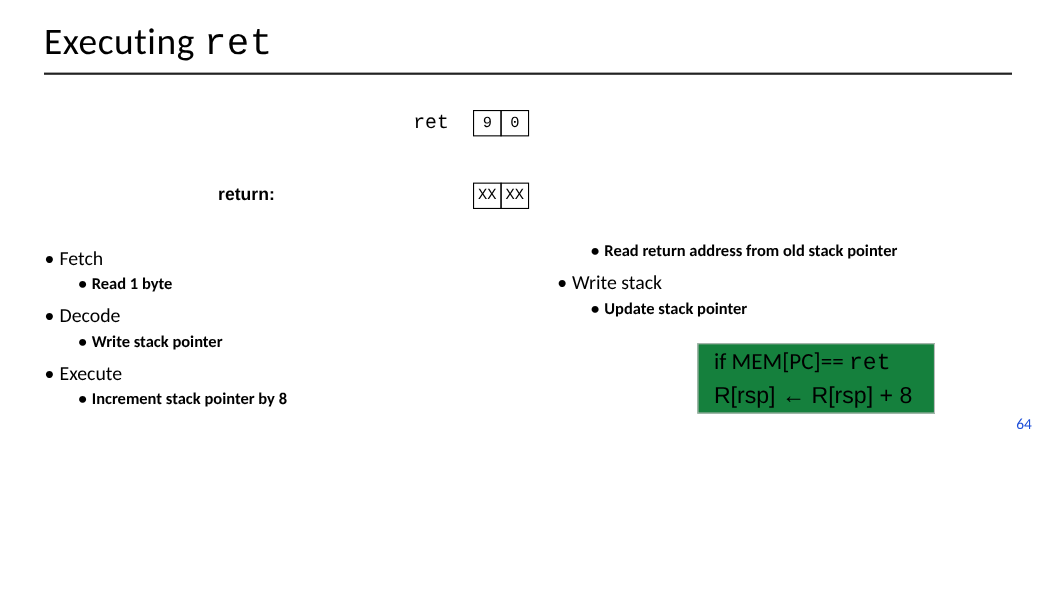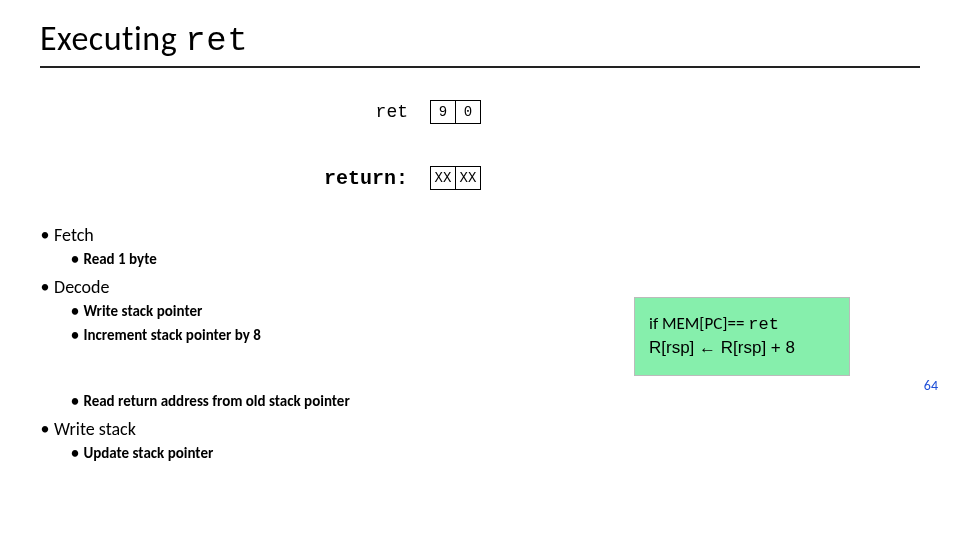--- a/index.html
+++ b/index.html
@@ -3,31 +3,31 @@
 <meta charset="utf-8">
 <style>
   * { box-sizing: border-box; margin: 0; padding: 0; }
   html, body { width: 960px; height: 540px; font-family: Calibri, Arial, sans-serif; background: #fff; color: #000; }
   .slide { position: relative; width: 960px; height: 416px; padding: 18px 40px; }
   .title { font-size: 34px; font-weight: 300; letter-spacing: 0.5px; }
   .title .mono { font-family: "Courier New", monospace; }
   .hr { border: none; border-top: 2px solid #222; margin-top: 6px; width: 880px; }
   .encoding-row { display: flex; align-items: center; margin-top: 32px; }
   .encoding-row .label { width: 390px; text-align: right; font-family: "Courier New", monospace; font-size: 18px; padding-right: 22px; }
-  .encoding-row .label.bold { font-family: Liberation Mono, monospace; font-weight: 700; font-size: 20px; }
+  .encoding-row .label.bold { font-family: Liberation Sans, sans-serif; font-weight: 700; font-size: 16px; text-align: center; }
   .byte-cells { display: flex; }
   .byte-cell { width: 26px; height: 24px; border: 1px solid #000; display: flex; align-items: center; justify-content: center; font-family: "Courier New", monospace; font-size: 14px; margin-left: -1px; }
   .byte-cell:first-child { margin-left: 0; }
-  .columns { display: flex; margin-top: 26px; gap: 38px; flex-direction: column; }
+  .columns { display: flex; margin-top: 26px; gap: 52px; }
   .col { flex: 1; }
   .stage { font-size: 18px; margin-top: 8px; }
   .stage .b1 { display: inline-block; width: 10px; text-align: center; }
   .sub { font-size: 15px; font-weight: 700; margin-left: 30px; margin-top: 4px; margin-bottom: 6px; }
   .sub .b2 { display: inline-block; width: 10px; text-align: center; font-weight: 700; }
-  .codebox { position: absolute; right: 110px; bottom: 40px; background: #86efac; border: 1px solid #bbb; padding: 15px 14px; font-size: 17px; line-height: 1.35; min-width: 216px; }
+  .codebox { position: absolute; right: 110px; bottom: 40px; background: #15803d; border: 1px solid #bbb; padding: 1px 14px; font-size: 21px; line-height: 1.35; min-width: 216px; }
   .codebox .mono { font-family: "Courier New", monospace; }
   .arrow { font-family: Arial, sans-serif; }
   .pagenum { position: absolute; right: 22px; bottom: 22px; font-size: 14px; color: #1d4ed8; }
 </style>
 </head>
 <body>
 
 <div class="slide">
 
   <h1 class="title">
@@ -52,20 +52,21 @@
   </div>
 
   <div class="columns">
     <div class="col">
       <div class="stage"><span class="b1">•</span> <span>Fetch</span></div>
       <div class="sub"><span class="b2">•</span> <span>Read 1 byte</span></div>
 
       <div class="stage"><span class="b1">•</span> <span>Decode</span></div>
       <div class="sub"><span class="b2">•</span> <span>Write stack pointer</span></div>
 
+      <div class="stage"><span class="b1">•</span> <span>Execute</span></div>
       <div class="sub"><span class="b2">•</span> <span>Increment stack pointer by 8</span></div>
     </div>
 
     <div class="col">
       <div class="sub"><span class="b2">•</span> <span>Read return address from old stack pointer</span></div>
 
       <div class="stage"><span class="b1">•</span> <span>Write stack</span></div>
       <div class="sub"><span class="b2">•</span> <span>Update stack pointer</span></div>
 
     </div>

